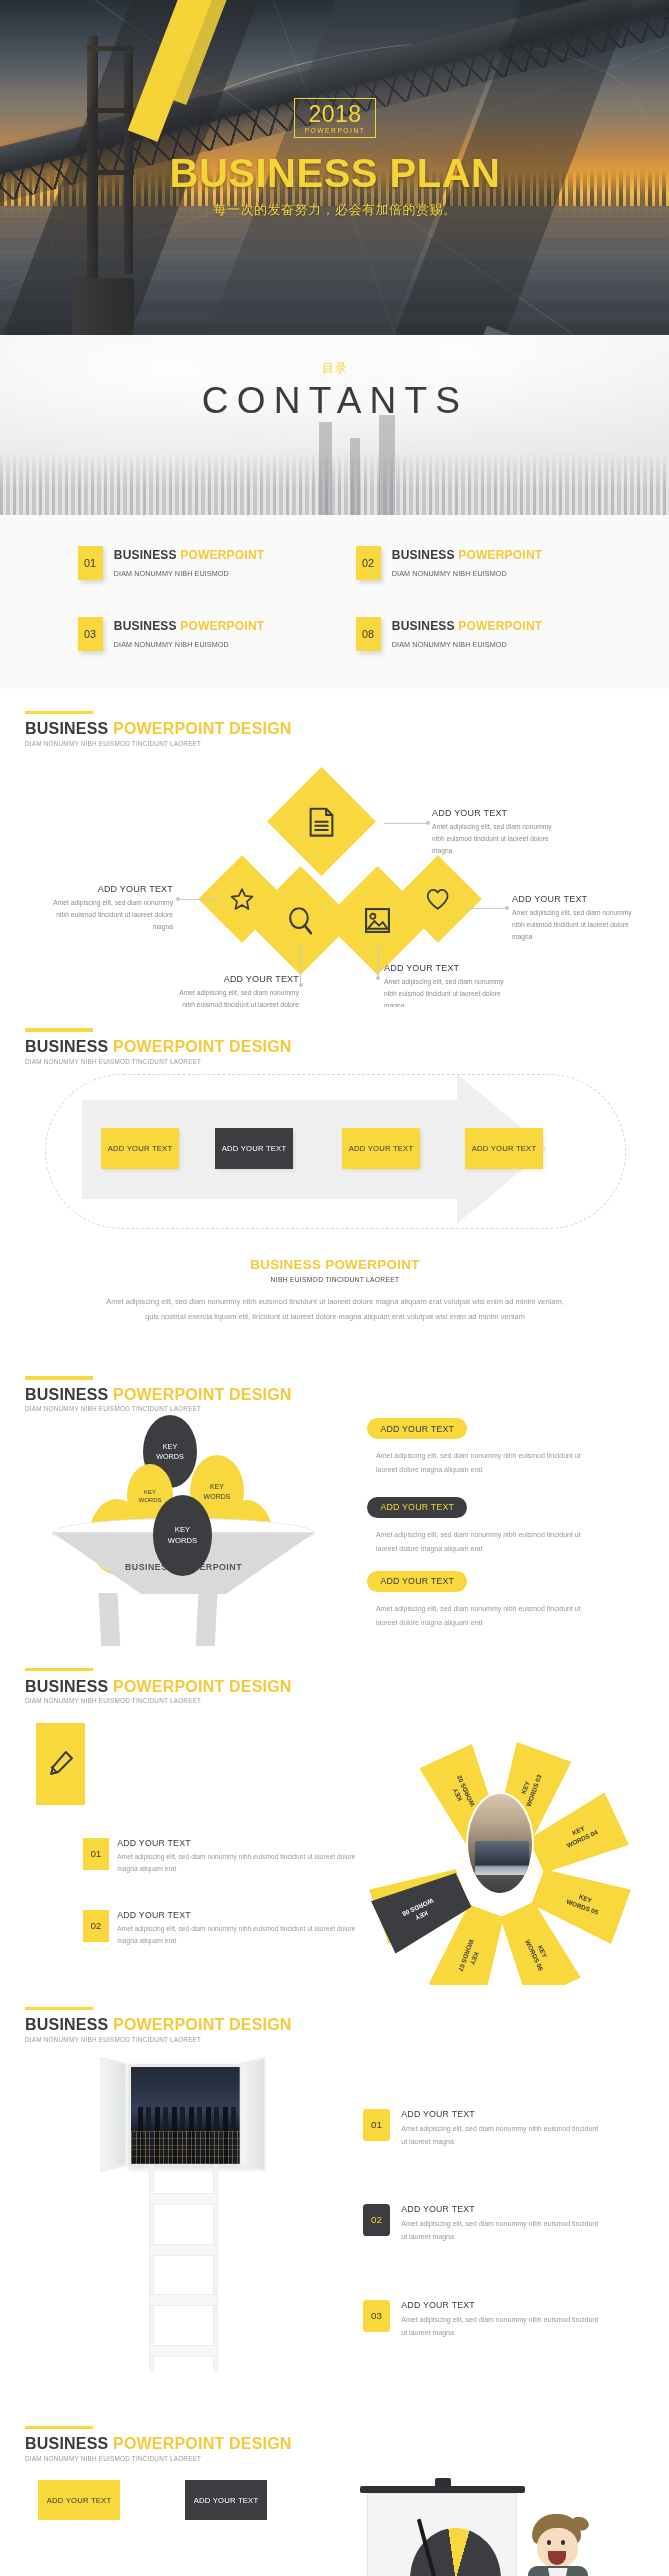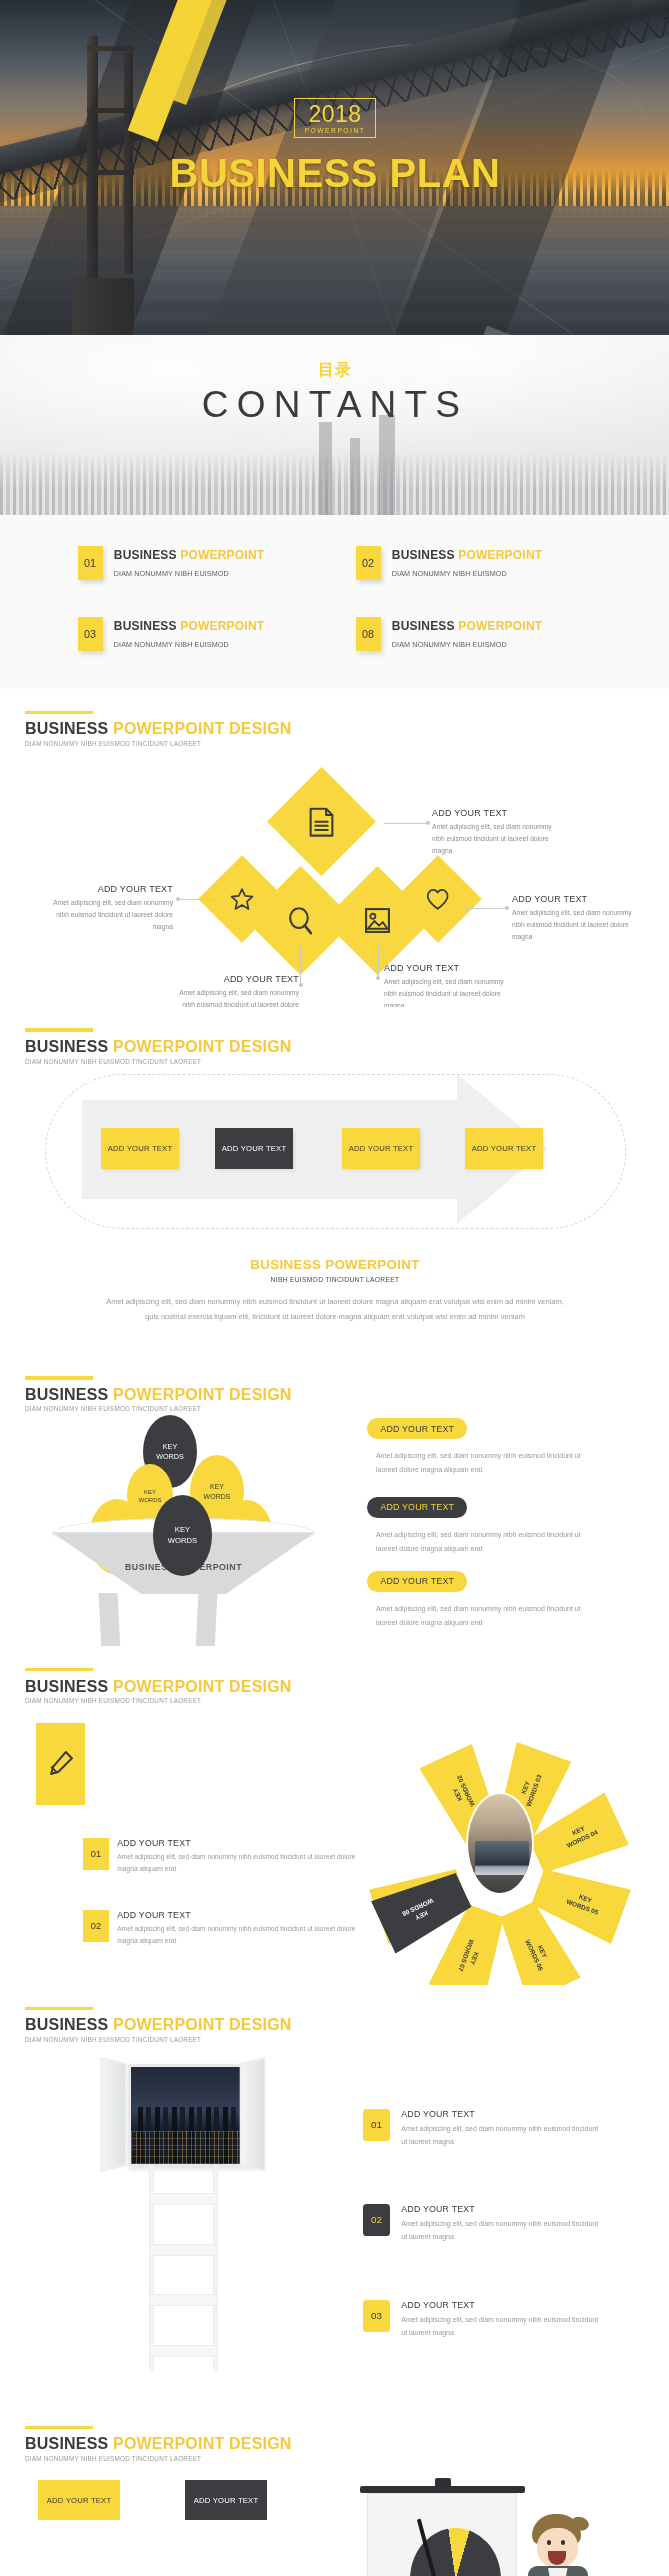--- a/index.html
+++ b/index.html
@@ -113,21 +113,21 @@
   }
   .contents-hero .skyline2 { position:absolute; left:0; right:0; bottom:0; height:62px;
     background:
       repeating-linear-gradient(90deg, rgba(150,152,156,.55) 0 2.6px, rgba(150,152,156,0) 2.6px 5.7px,
         rgba(150,152,156,.38) 5.7px 9.8px, rgba(150,152,156,0) 9.8px 13px);
     -webkit-mask-image:linear-gradient(to bottom, transparent 0, #000 60%);
             mask-image:linear-gradient(to bottom, transparent 0, #000 60%);
   }
   .contents-hero .skytall { position:absolute; bottom:0; background:rgba(140,143,147,.5); }
   .contents-hero-text { position:absolute; left:0; right:0; top:25px; text-align:center; }
-  .ct-cn { font-size:16px; color:#f5d437; font-weight:700; letter-spacing:1px; }
+  .ct-cn { font-size:12px; color:#f5d437; font-weight:400; letter-spacing:1px; }
   .ct-en { font-size:37px; color:#3b3b3b; letter-spacing:8.2px; font-weight:400; margin-top:3.1px; }
 
   .contents-list { width:670px; background:#fafafa; padding:31px 0 38px; }
   .ct-grid { width:515px; margin:0 auto; display:grid; grid-template-columns:1fr 1fr;
     row-gap:37px; column-gap:41px; }
   .ct-item { display:flex; align-items:center; gap:11.3px; }
   .ct-num {
     width:25px; height:34px; background:#f8d83c; color:#3b3b3b;
     display:flex; align-items:center; justify-content:center;
     font-size:10.8px; box-shadow:2.1px 2.6px 4.6px rgba(0,0,0,.14);
@@ -345,20 +345,21 @@
     <div class="diag d-gray4"></div>
     <div class="diag d-yellow1"></div>
     <div class="diag d-yellow2"></div>
 
     <div class="cover-center">
       <div class="yearbox">
         <div class="yr">2018</div>
         <div class="sub">POWERPOINT</div>
       </div>
       <div class="cover-title">BUSINESS PLAN</div>
+      <div class="cover-sub">每一次的发奋努力，必会有加倍的赏赐。</div>
     </div>
   </section>
 
   <section class="contents-hero">
     <div class="mist"></div>
     <div class="skyline2"></div>
     <div class="skytall" style="left:319px;width:13.4px;height:93px"></div>
     <div class="skytall" style="left:350px;width:10.3px;height:77px"></div>
     <div class="skytall" style="left:379px;width:15.5px;height:100px"></div>
     <div class="contents-hero-text">

